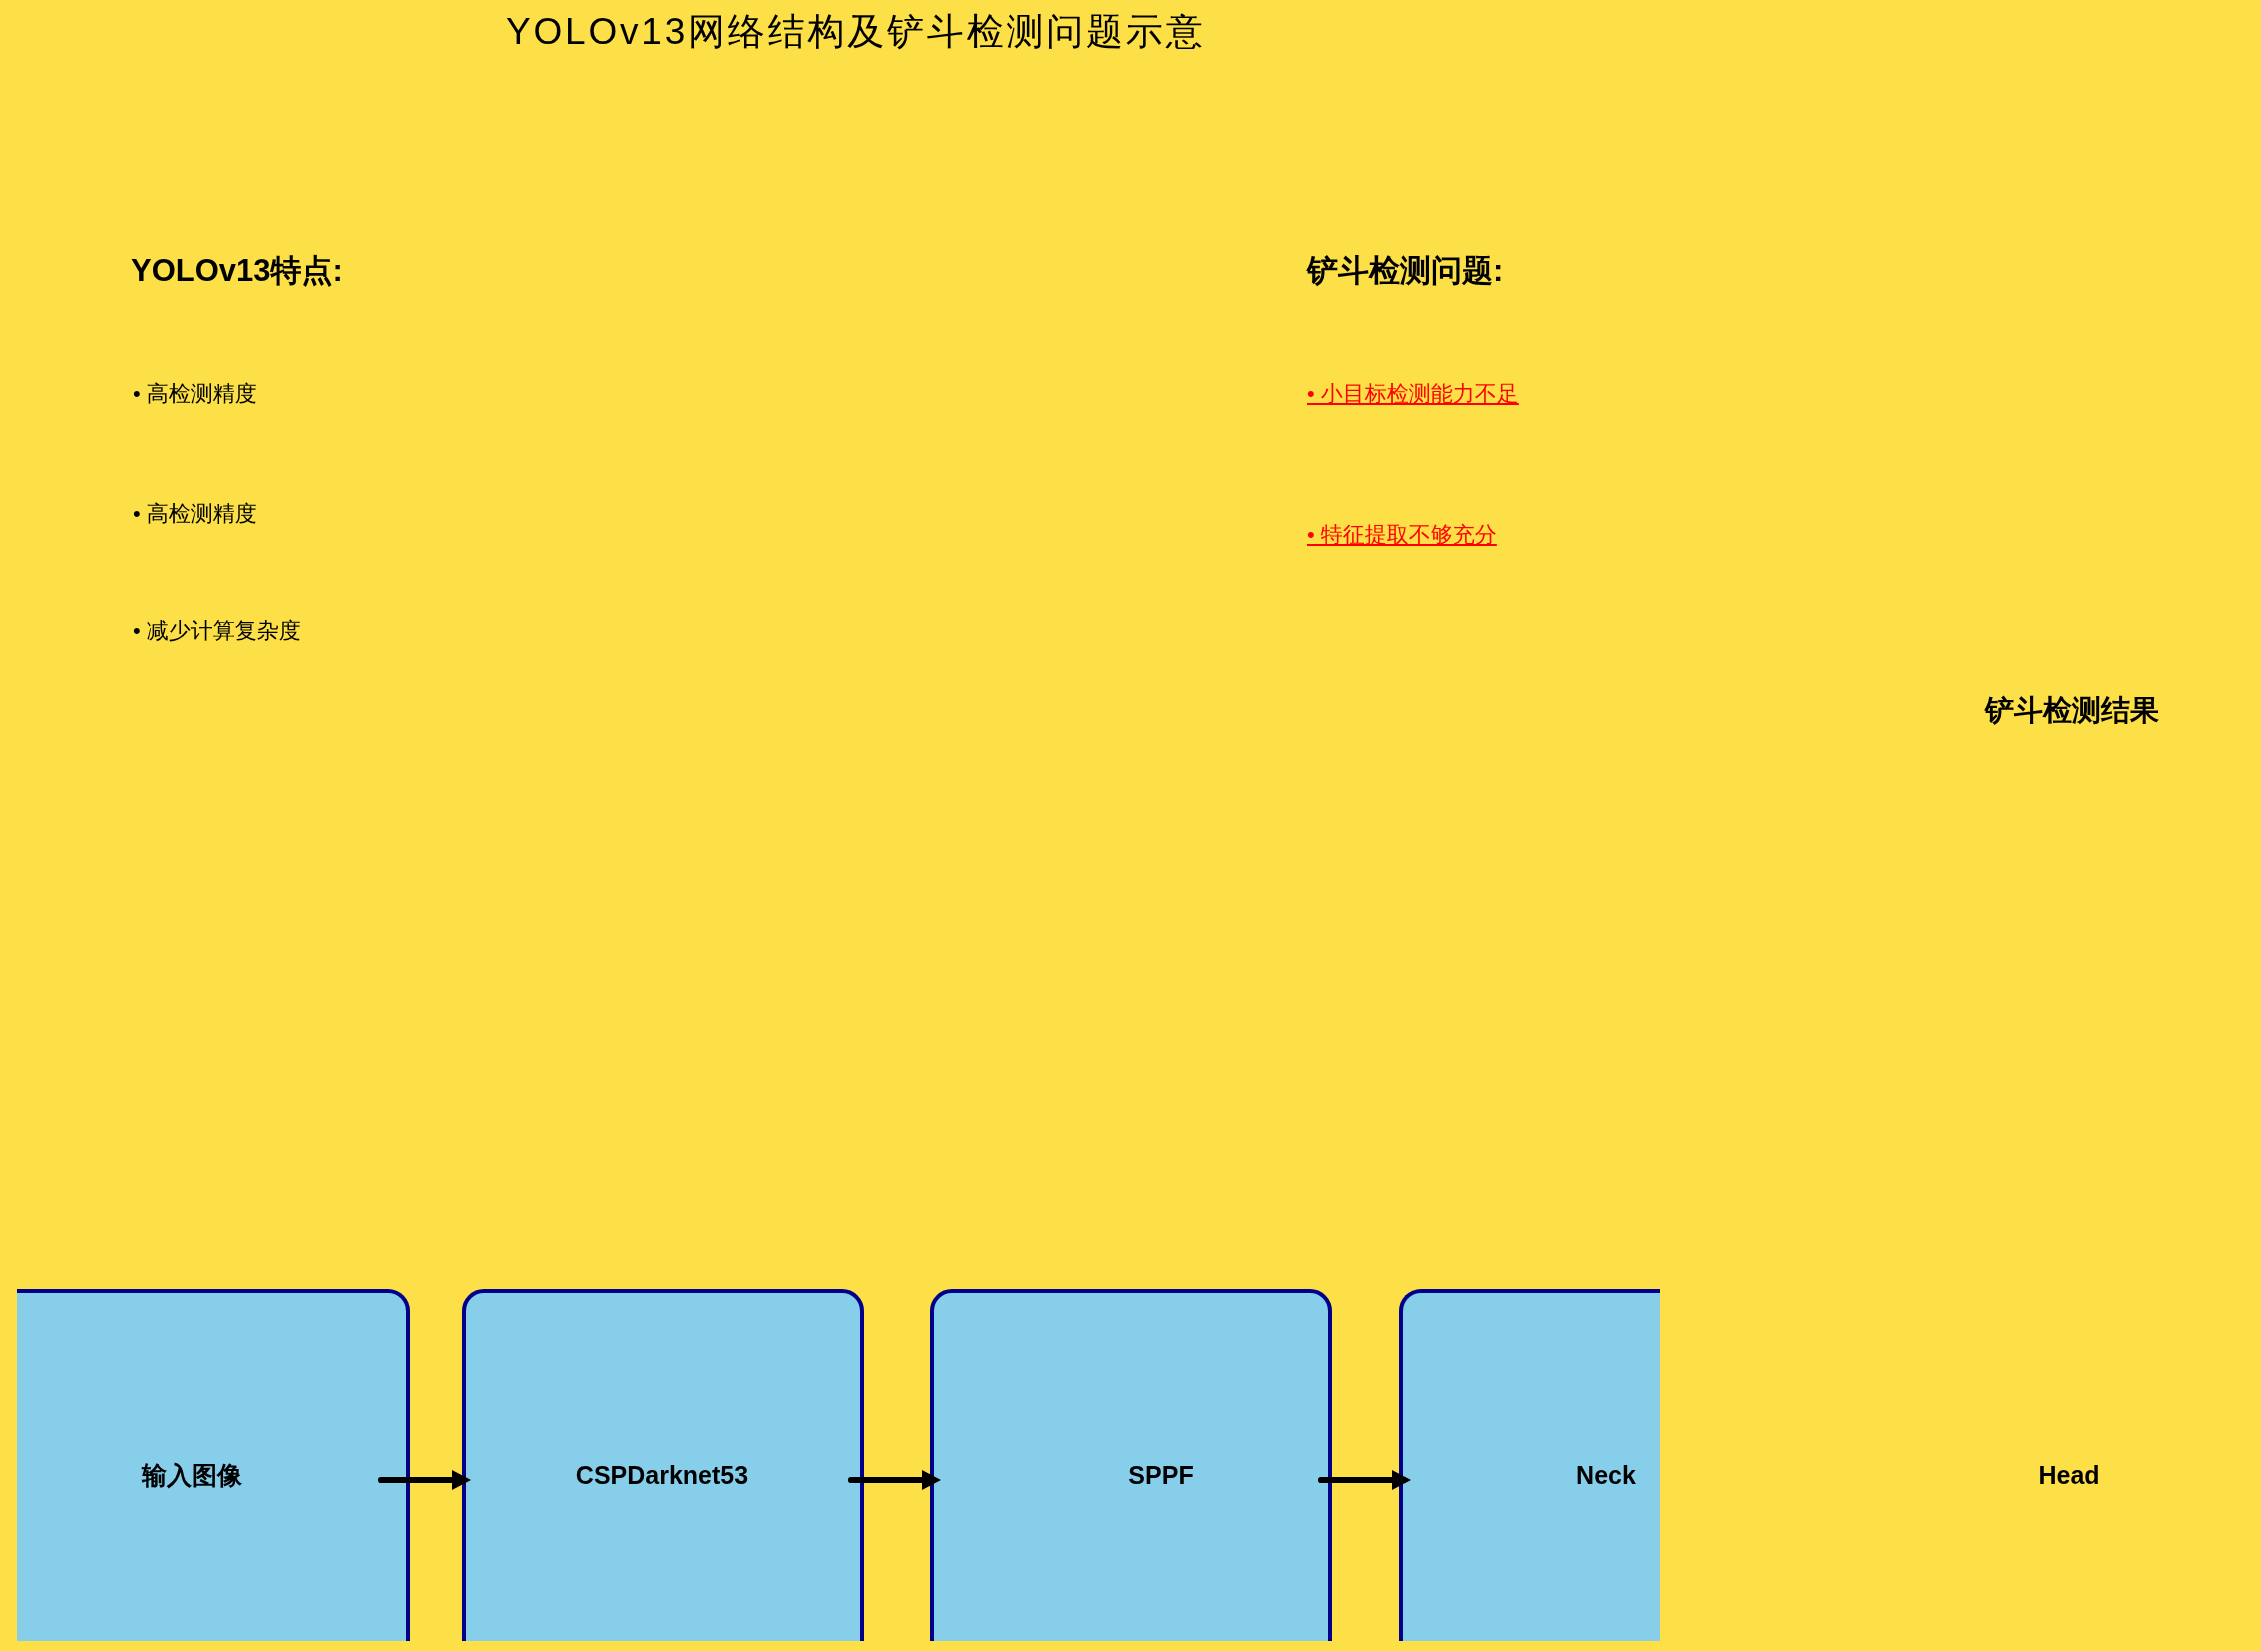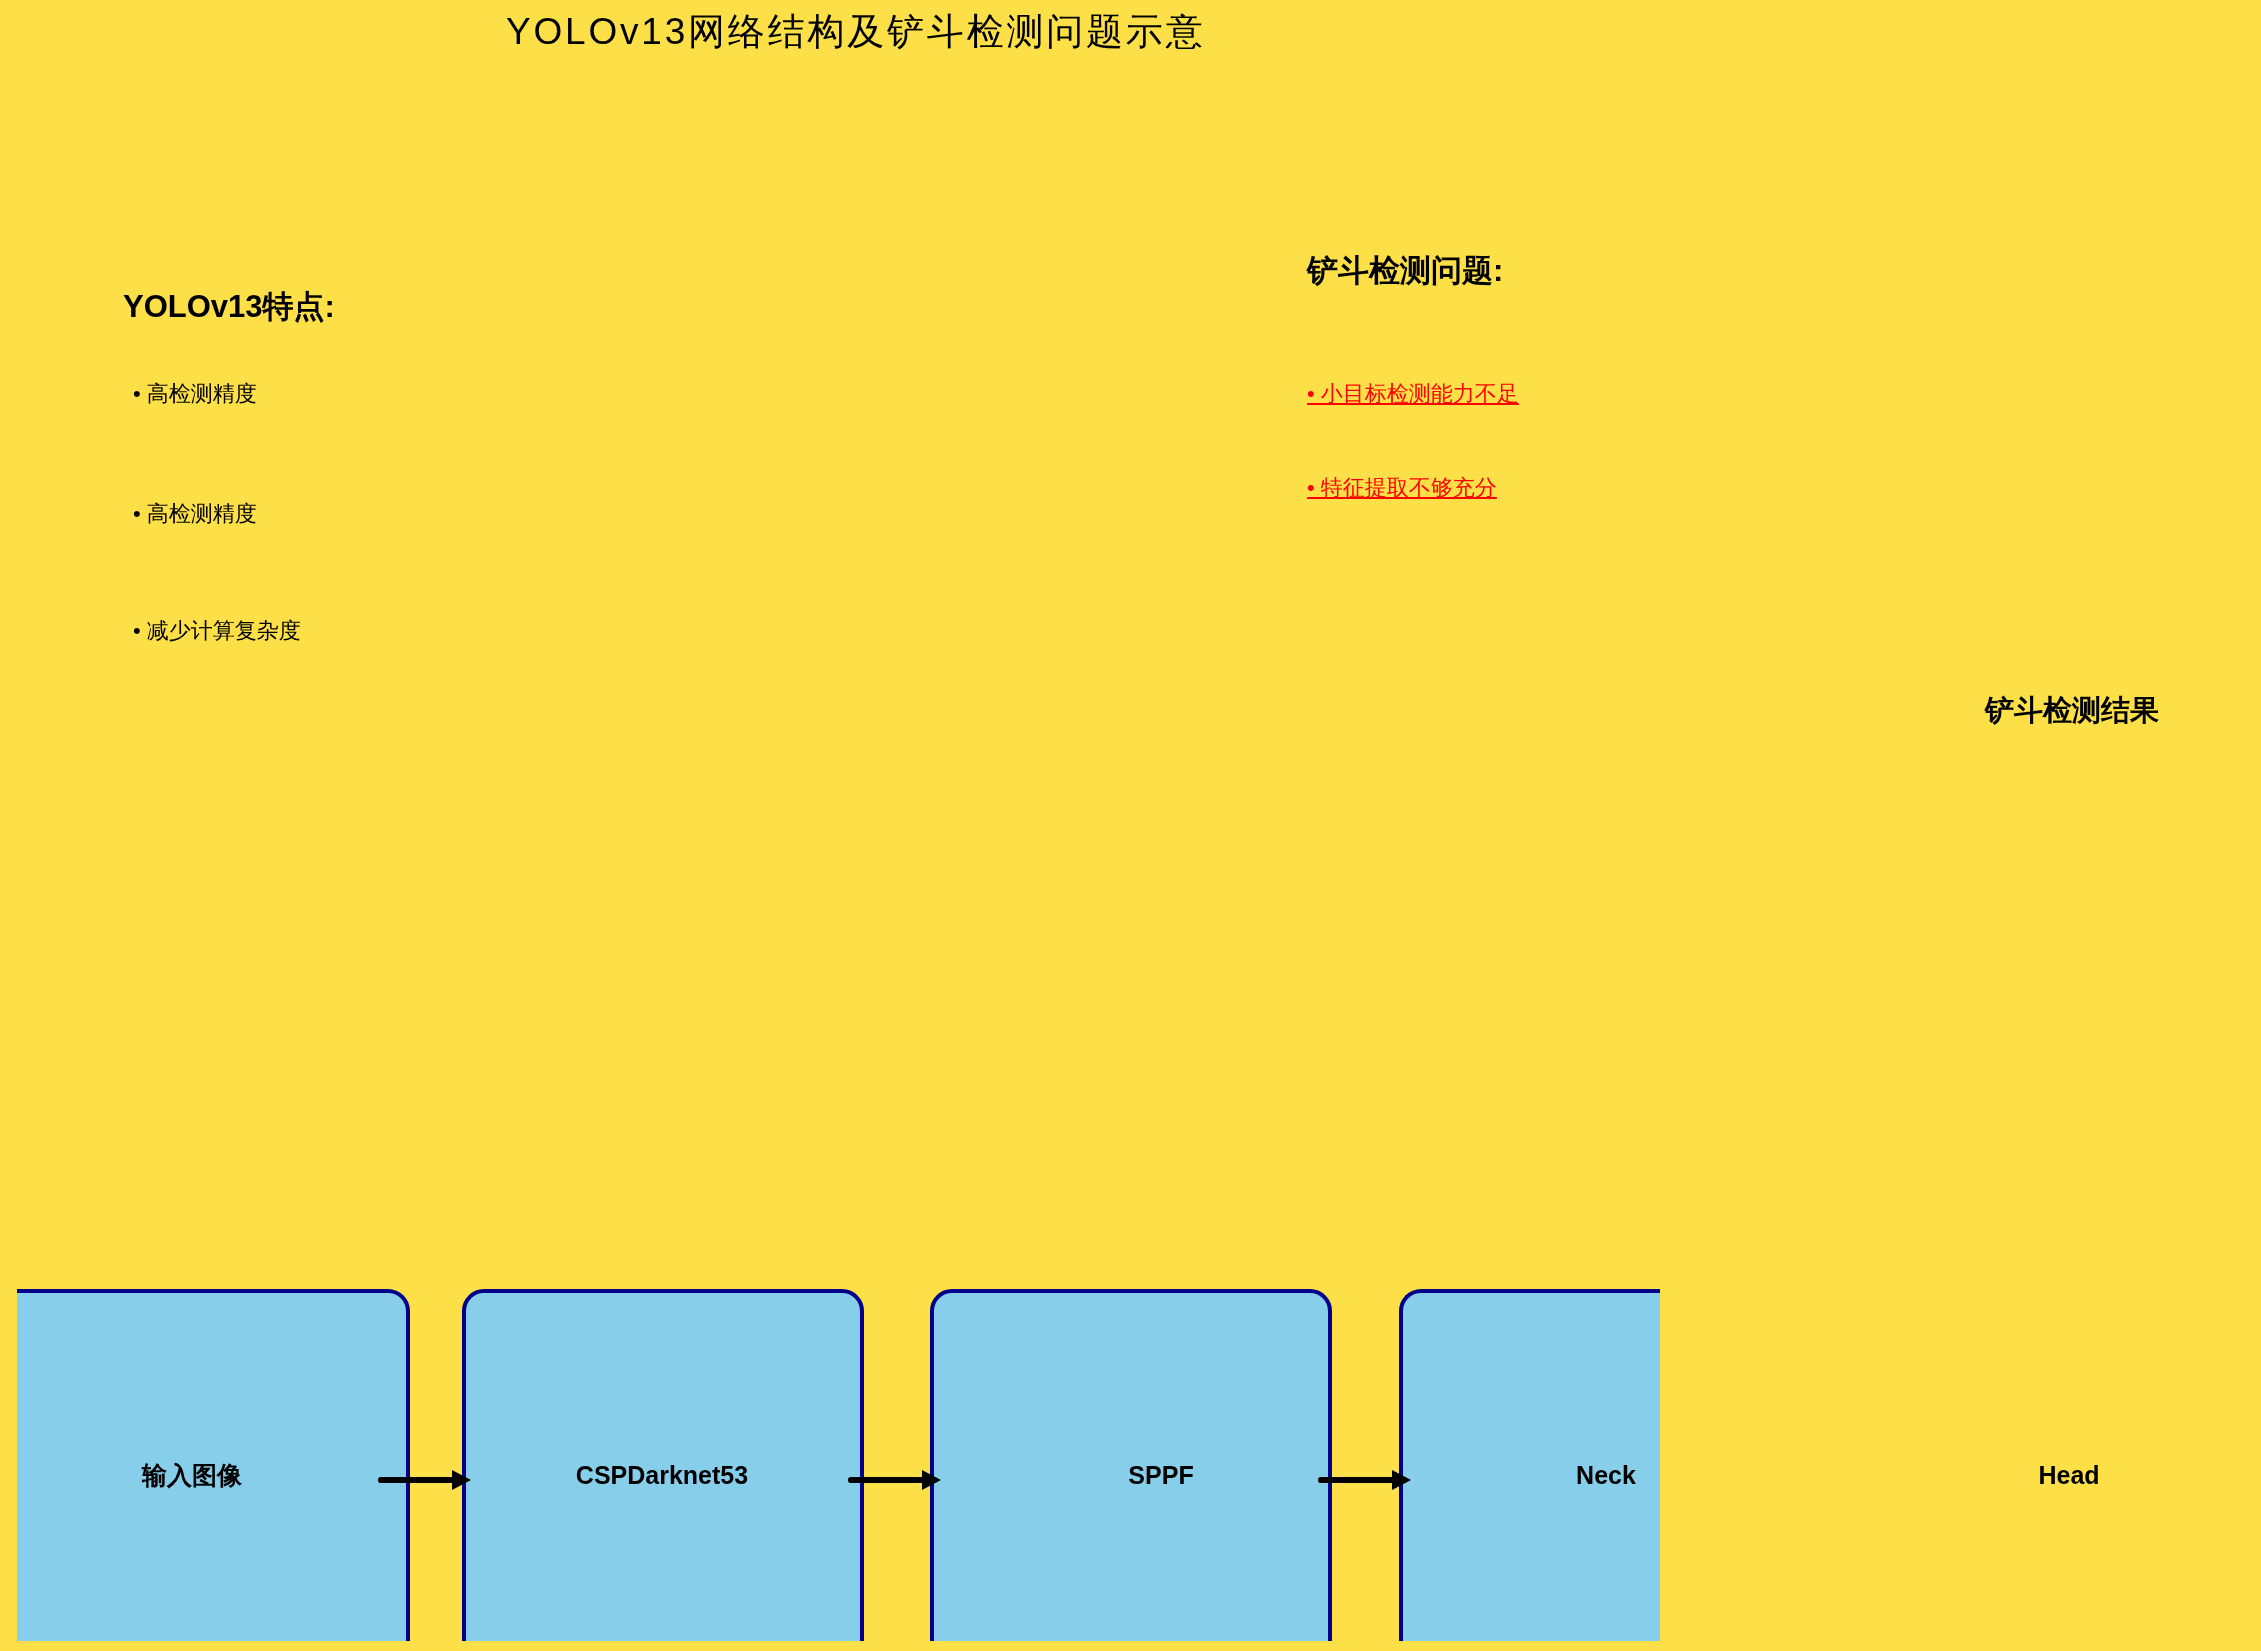--- a/index.html
+++ b/index.html
@@ -101,28 +101,28 @@
     z-index: 5;
   }
 </style>
 </head>
 <body>
 
 <div class="canvas">
 
   <div class="abs diagram-title">YOLOv13网络结构及铲斗检测问题示意</div>
 
-  <div class="abs panel-heading" style="left:123px;margin-top:36px;">YOLOv13特点:</div>
+  <div class="abs panel-heading" style="left:131px;">YOLOv13特点:</div>
   <div class="abs bullet-item" style="left:133px; top:381px;">• 高检测精度</div>
   <div class="abs bullet-item" style="left:133px; top:501px;">• 高检测精度</div>
   <div class="abs bullet-item" style="left:133px; top:618px;">• 减少计算复杂度</div>
 
   <div class="abs panel-heading" style="left:1307px;">铲斗检测问题:</div>
   <div class="abs bullet-item problem-item" style="left:1307px; top:381px;">• 小目标检测能力不足</div>
-  <div class="abs bullet-item problem-item" style="left:1307px; top:475px;">• 特征提取不够充分</div>
+  <div class="abs bullet-item problem-item" style="left:1307px; top:522px;">• 特征提取不够充分</div>
 
   <div class="abs result-label">铲斗检测结果</div>
 
   <div class="abs pipeline-clip">
 
     <div class="node-box clip-left" style="left:-25.6px;  width:419px;"></div>
     <div class="node-box" style="left:445px;  width:402px;"></div>
     <div class="node-box" style="left:913px; width:402px;"></div>
     <div class="node-box clip-right" style="left:1382px; width:402px;"></div>
 

